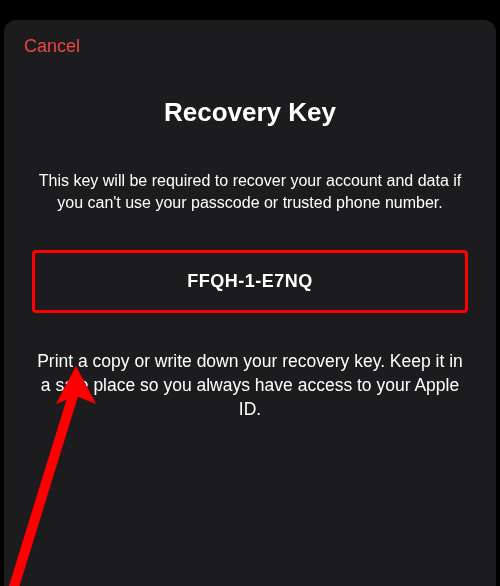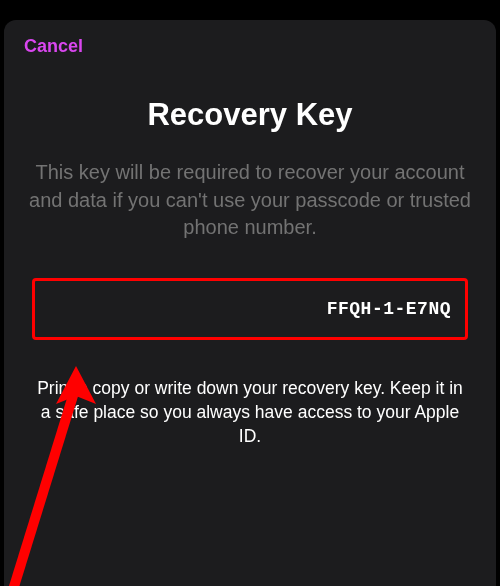--- a/index.html
+++ b/index.html
@@ -22,58 +22,56 @@
       right: 4px;
       bottom: 0;
       background: #1c1c1e;
       border-radius: 12px 12px 0 0;
       padding: 0;
     }
     .header {
       padding: 16px 20px 0 20px;
     }
     .cancel-btn {
-      color: #d946ef;
+      color: #ef4444;
       font-size: 18px;
       background: none;
       border: none;
       cursor: pointer;
       padding: 0;
-      font-weight: bold;
     }
     .content {
       padding: 40px 20px 0 20px;
       text-align: center;
     }
     .title {
       color: #fff;
-      font-size: 31px;
+      font-size: 26px;
       font-weight: 700;
-      margin-bottom: 26px;
+      margin-bottom: 42px;
     }
     .description {
-      color: #737373;
-      font-size: 20px;
+      color: #ffffff;
+      font-size: 16px;
       line-height: 1.38;
       margin-bottom: 36px;
       padding: 0 2px;
     }
     .key-container {
       position: relative;
       margin: 0 8px 36px 8px;
     }
     .key-box {
       border: 3px solid #ff0000;
       border-radius: 4px;
       padding: 18px 14px;
       display: flex;
-      justify-content: flex-end;
+      justify-content: center;
       align-items: center;
       background: #1c1c1e;
-      font-family: Liberation Mono, monospace;
     }
     .key-text {
       color: #fff;
       font-size: 18px;
       font-weight: 700;
       letter-spacing: 0.5px;
     }
     .instructions {
       color: #fff;
       font-size: 17.5px;

